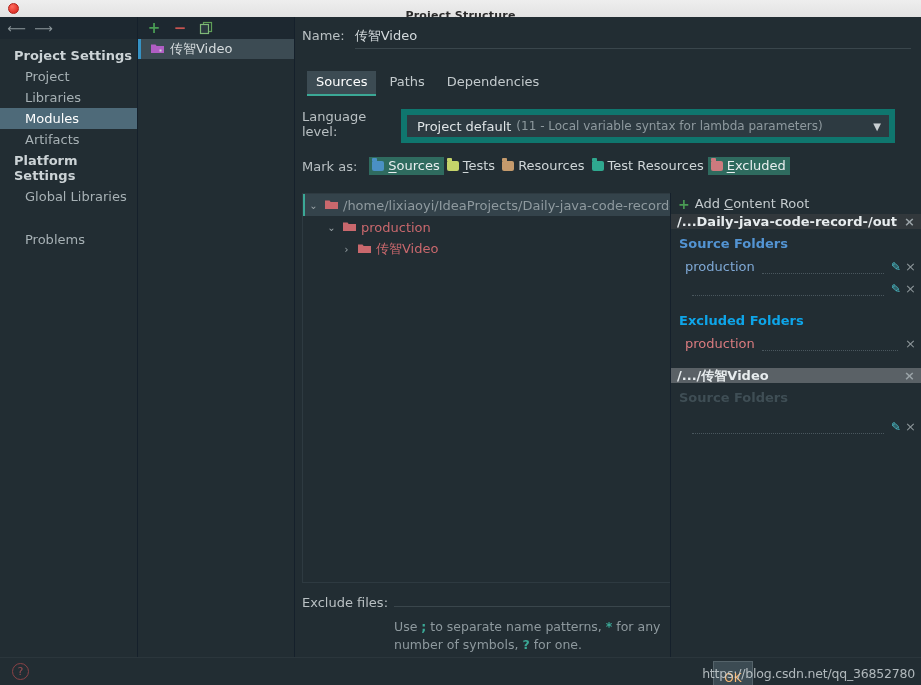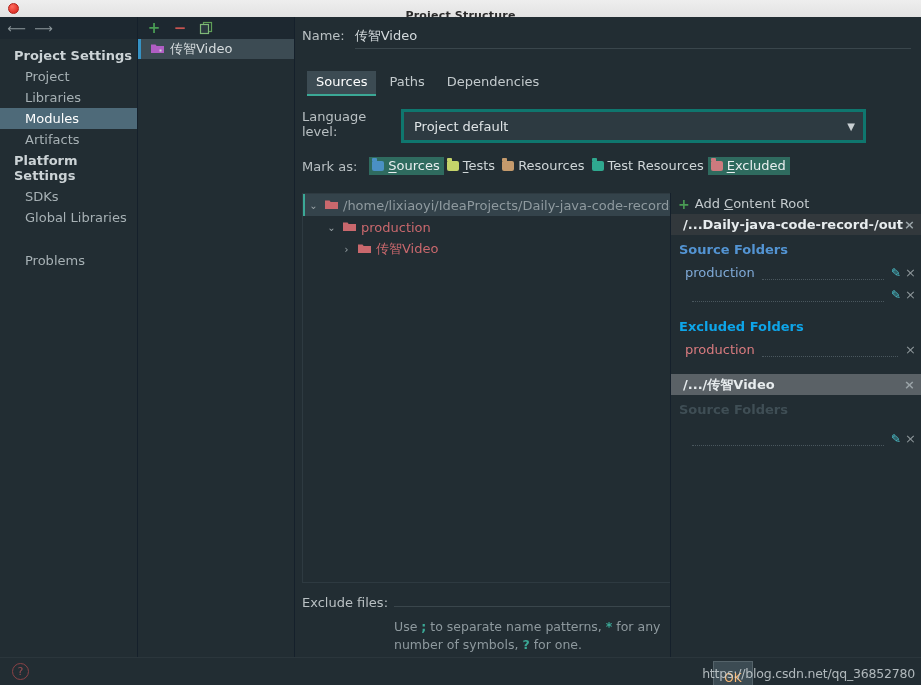--- a/index.html
+++ b/index.html
@@ -138,23 +138,23 @@
     background: #3c4b53;
     border-bottom: 2px solid #3ba896;
     color: #ffffff;
   }
   .lang-row {
     display: flex; 
     padding: 13px 0 0 7px;
   }
   .lang-label { color: #b9c0c3; width: 99px; }
   .lang-select {
-    flex: 1; margin-right: 55px;
+    flex: 1; margin-right: 26px;
     background: #2d3a41;
-    border: 3px solid #0f766e;
+    border: 6px solid #0f766e;
     height: 34px;
     display: flex; align-items: center;
     padding: 0 8px 0 10px;
     box-sizing: border-box;
     cursor: default;
   }
   .lang-main { color: #dfe4e6; }
   .lang-sub { color: #8e999e; margin-left: 5px; font-size: 12px; }
   .lang-caret { margin-left: auto; color: #c8cfd2; font-size: 10px; }
   .mark-row {
@@ -225,23 +225,23 @@
     border-left: 1px solid #15202b;
     box-sizing: border-box;
   }
   .add-root {
     height: 21px; display: flex; align-items: center;
     gap: 5px; padding-left: 7px;
     color: #c3cacd; font-size: 13px; cursor: default;
   }
   .add-plus { color: #499c54; font-weight: bold; font-size: 14px; }
   .root-head {
-    height: 21px;
-    display: flex; align-items: center;
-    padding: 0 6px 0 12px;
+    height: 15px;
+    display: flex; align-items: center;
+    padding: 0 6px 0 6px;
     background: #32383c;
     font-weight: bold; color: #e7ecee; font-size: 13px;
     cursor: default;
   }
   .root-head.active { background: #5a6166; }
   .root-head .x { margin-left: auto; color: #9aa3a7; font-size: 13px; }
   .sec-title {
     font-weight: bold; font-size: 13px;
     padding: 7px 0 2px 8px;
   }
@@ -313,21 +313,20 @@
       <span class="nav-arrow">⟵</span>
       <span class="nav-arrow">⟶</span>
     </div>
     <div class="side-list">
       <div class="side-group">Project Settings</div>
       <div class="side-item">Project</div>
       <div class="side-item">Libraries</div>
       <div class="side-item selected">Modules</div>
       <div class="side-item">Artifacts</div>
       <div class="side-group">Platform Settings</div>
-      <div class="side-item">SDKs</div>
       <div class="side-item">Global Libraries</div>
       <div class="side-sep"></div>
       <div class="side-item">Problems</div>
     </div>
   </div>
 
   <div class="modules-col">
     <div class="mod-toolbar">
       <span class="tb-ico tb-plus">+</span>
       <span class="tb-ico tb-minus">−</span>
@@ -359,20 +358,21 @@
     <div class="tabs">
       <div class="tab active">Sources</div>
       <div class="tab">Paths</div>
       <div class="tab">Dependencies</div>
     </div>
 
     <div class="lang-row">
       <span class="lang-label">Language level:</span>
       <div class="lang-select">
         <span class="lang-main">Project default</span>
+        <span class="lang-sub">(11 - Local variable syntax for lambda parameters)</span>
         <span class="lang-caret">▼</span>
       </div>
     </div>
 
     <div class="mark-row">
       <span class="mark-label">Mark as:</span>
 
       <span class="mark-chip on">
         <i class="fldr" style="background:#4a90c4"></i>
         <span><u>S</u><span>ources</span></span>

